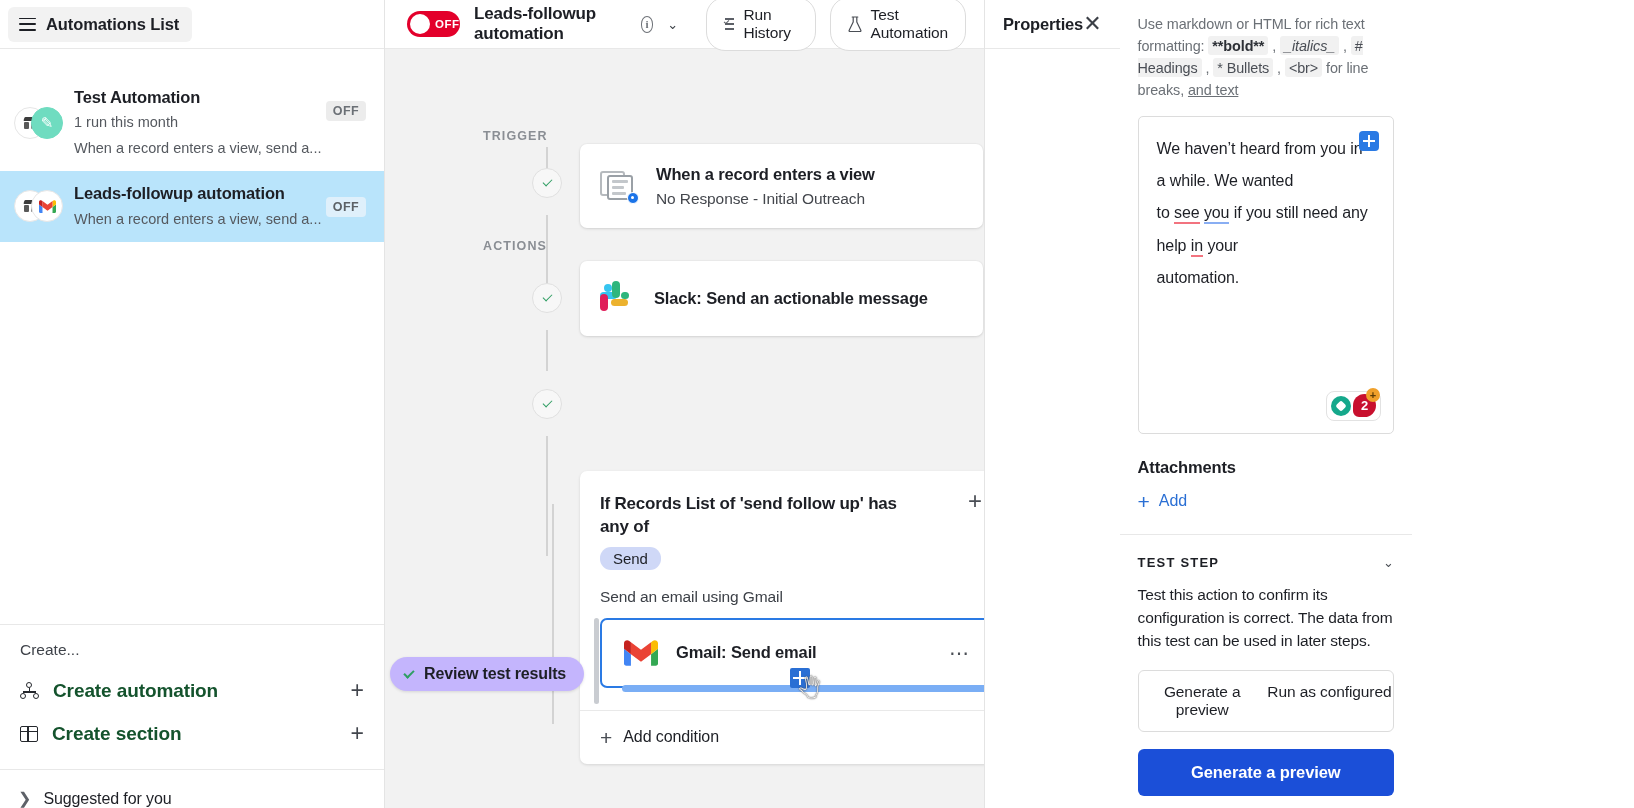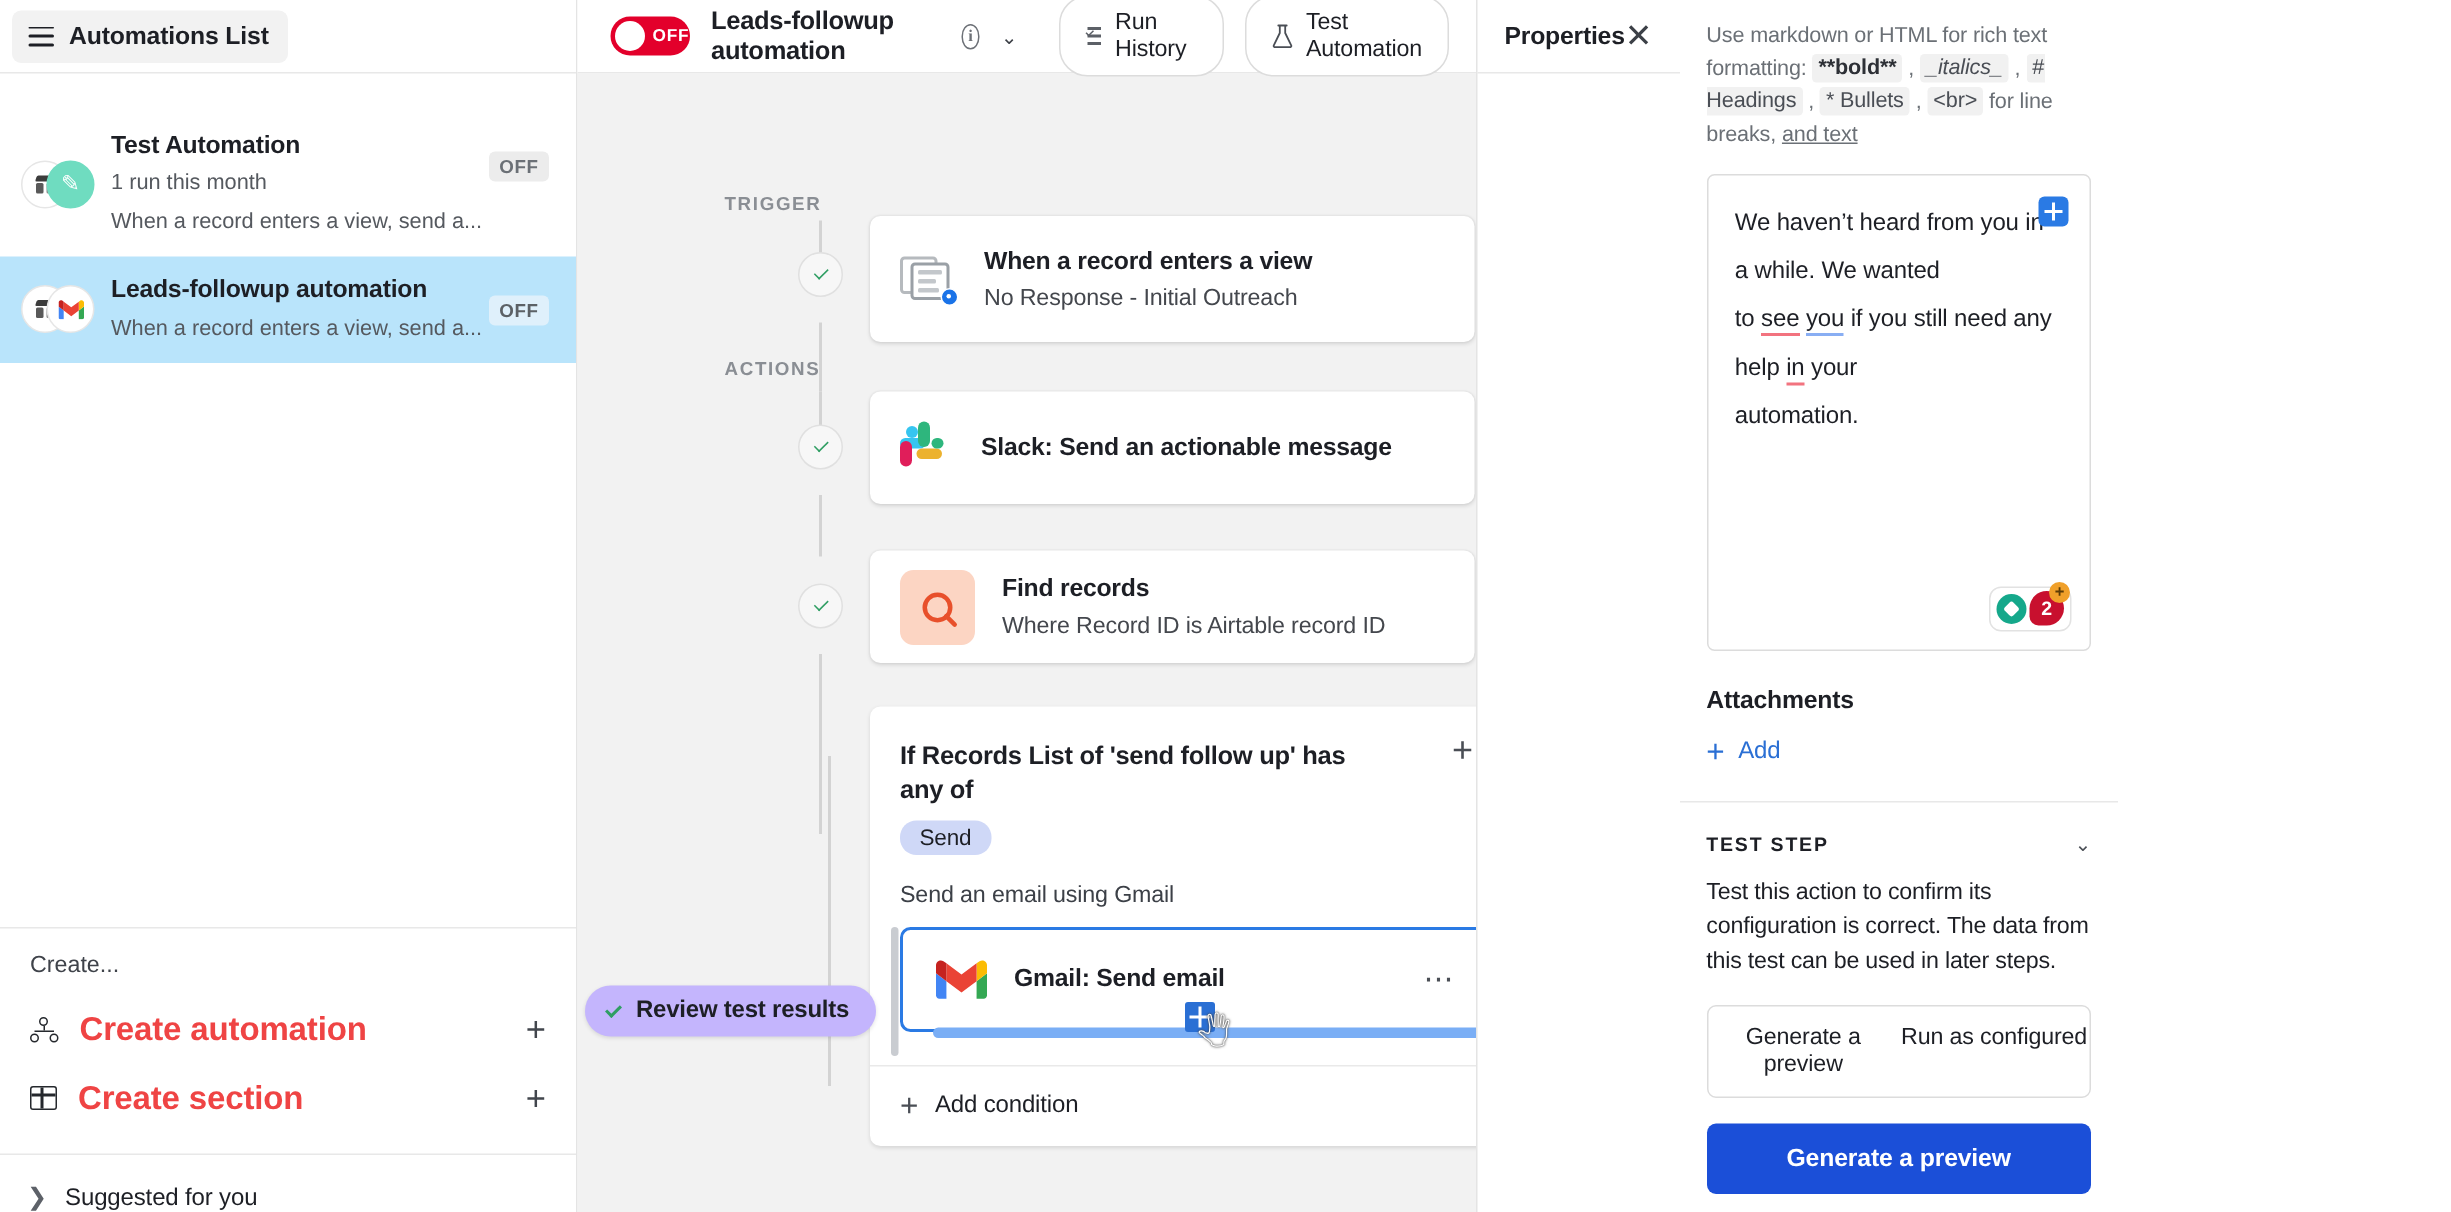--- a/index.html
+++ b/index.html
@@ -73,21 +73,21 @@
     align-self: flex-start; margin-top: 14px;
   }
   .auto-row.selected .off-chip { background: #dff0fb; color: #5c6166; }
 
   .sidebar-bottom { border-top: 1px solid #e8e8e8; padding: 16px 0 0 0; }
   .create-label { font-size: 15.5px; color: #3f434a; padding: 0 20px 10px 20px; }
   .create-row {
     display: flex; align-items: center; gap: 14px;
     padding: 10px 20px; cursor: pointer;
   }
-  .create-row .txt { font-size: 22px; font-weight: 600; color: #ef4444; flex: 1 1 auto; letter-spacing: -0.1px; }
+  .create-row .txt { font-size: 19px; font-weight: 600; color: #14532d; flex: 1 1 auto; letter-spacing: -0.1px; }
   .plus-sign { font-size: 23px; color: #42464d; font-weight: 300; line-height: 1; }
   .nodes-icon { width: 19px; height: 17px; position: relative; }
   .nodes-icon span { position: absolute; border: 1.6px solid #25282d; border-radius: 50%; width: 6px; height: 6px; }
   .nodes-icon .n1 { top: 0; left: 6px; }
   .nodes-icon .n2 { bottom: 0; left: 0; }
   .nodes-icon .n3 { bottom: 0; right: 0; }
   .nodes-icon .bar { position: absolute; background: #25282d; border: none; border-radius: 0; }
   .nodes-icon .bh { width: 13px; height: 1.6px; top: 9px; left: 3px; border-radius: 0; }
   .nodes-icon .bv { width: 1.6px; height: 3px; top: 6px; left: 8.7px; border-radius: 0; }
   .grid-icon { width: 18px; height: 16px; border: 1.6px solid #25282d; border-radius: 2px; position: relative; }
@@ -488,29 +488,20 @@
               <span class="d2"></span>
           </span>
           <span class="c-text">
             <span class="c-title" style="display:block">Slack: Send an actionable message</span>
           </span>
         </div>
 
         <div class="node-check" style="left:147px; top:340px;">
             <span class="tick"></span>
           </div>
-        <div class="card" style="left:195px; top:318px; width:403px; height:75px;">
-          <span class="find-ic">
-              <span class="mag"></span>
-            </span>
-          <span class="c-text">
-            <span class="c-title" style="display:block">Find records</span>
-            <span class="c-sub" style="display:block">Where Record ID is Airtable record ID</span>
-          </span>
-        </div>
 
         <div class="cond-card" style="left:195px; top:422px; width:458px;">
           <div class="cond-head">
             <div class="cond-title">If Records List of 'send follow up' has any of</div>
             <span class="cond-chip">Send</span>
             <div class="cond-actions">
               <span class="ic p">+</span>
               <span class="ic d">⋯</span>
             </div>
           </div>

